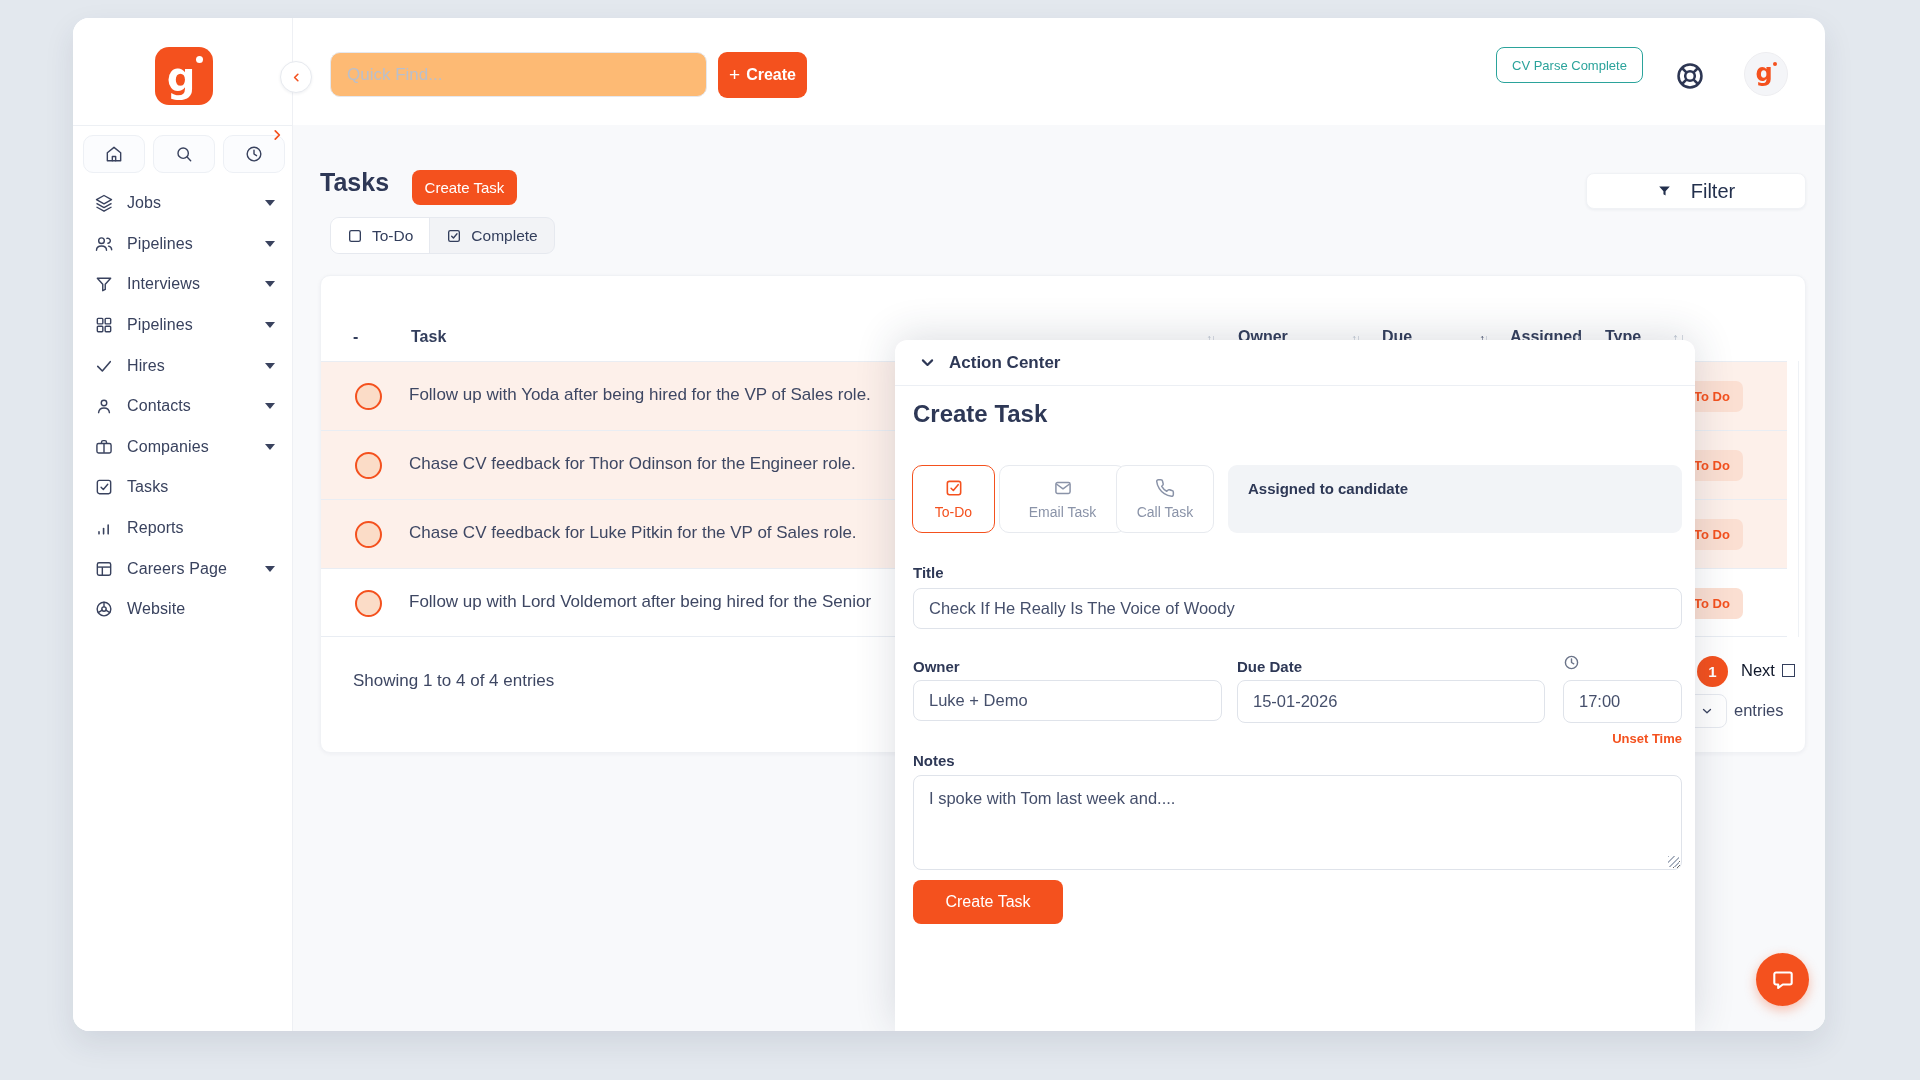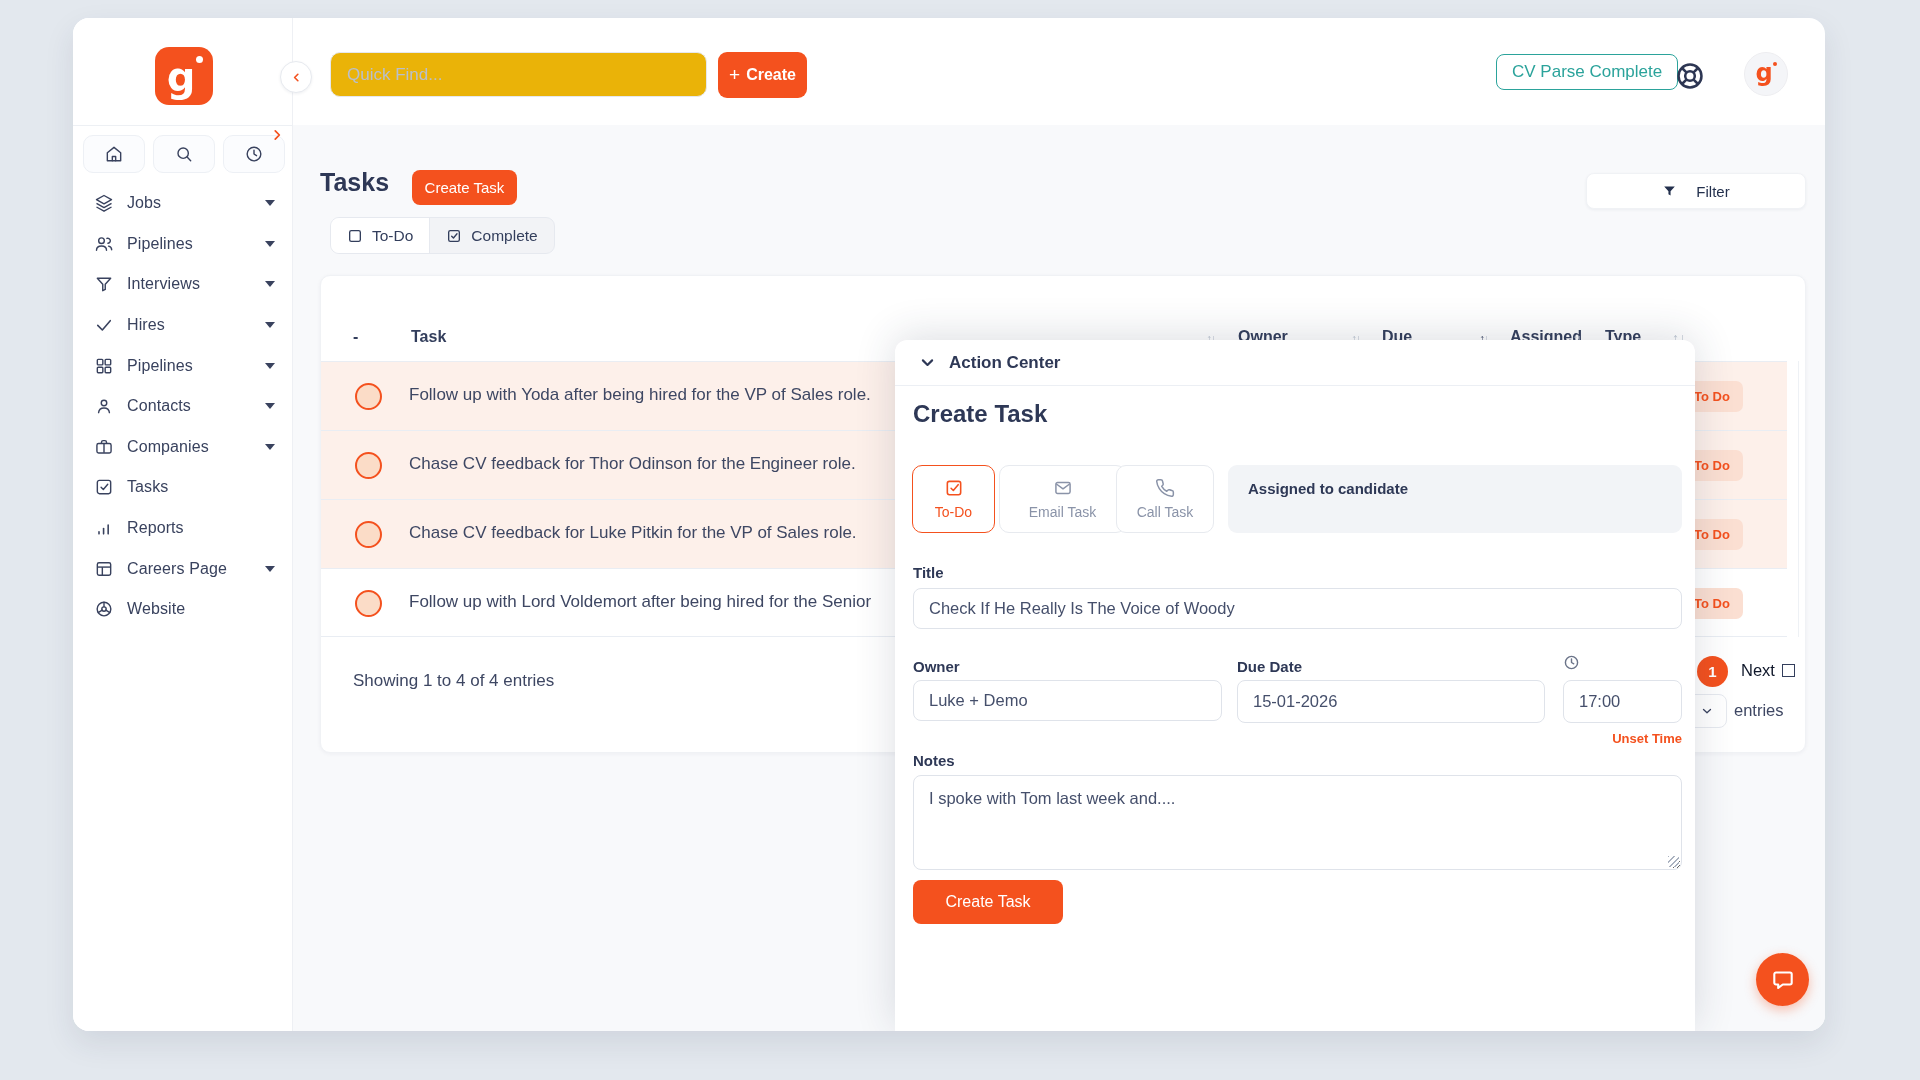--- a/index.html
+++ b/index.html
@@ -24,45 +24,45 @@
                   display:flex; align-items:center; justify-content:center; color:#39425e; cursor:pointer; }
   #expand-chevron { left:197px; top:110px; color:#F4511E; }
   #nav { left:0; top:165px; width:220px; }
   .nav-item { height:40.6px; display:flex; align-items:center; gap:13px; padding:0 18px 0 21px; color:#39425e; font-size:16px; cursor:pointer; }
   .nav-item .lbl { letter-spacing:.1px; }
   .nav-item .icon { width:20px; height:20px; color:#39425e; flex:0 0 auto; }
   .caret { margin-left:auto; width:0; height:0; border-left:5px solid transparent; border-right:5px solid transparent; border-top:6px solid #39425e; }
 
   
   #quick-find { left:257px; top:34px; width:377px; height:45px; border:1px solid #e5e8ee; border-radius:10px; padding:0 16px;
-                font-size:17px; color:#39425e; background:#eab308; outline:none; font-family:inherit; }
+                font-size:17px; color:#39425e; background:#fdba74; outline:none; font-family:inherit; }
   #quick-find::placeholder { color:#b9bfcc; }
   #create-btn { left:645px; top:34px; width:89px; height:46px; background:#F4511E; color:#fff; border:none; border-radius:9px;
                 font-size:16px; font-weight:700; display:flex; align-items:center; justify-content:center; gap:6px; cursor:pointer; font-family:inherit; }
   #create-btn .plus { font-size:19px; font-weight:400; }
-  #cv-badge { left:1423px; top:36px; height:36px; padding:0 15px; border:1.5px solid #2BA39B; border-radius:8px; color:#2BA39B;
-              font-size:17px; display:flex; align-items:center; background:#fff; }
+  #cv-badge { left:1423px; top:29px; height:36px; padding:0 15px; border:1.5px solid #2BA39B; border-radius:8px; color:#2BA39B;
+              font-size:13px; display:flex; align-items:center; background:#fff; }
   #help-btn { left:1601px; top:41px; width:34px; height:34px; color:#2d3653; cursor:pointer; background:none; border:none; }
   #avatar { left:1671px; top:34px; width:44px; height:44px; border-radius:50%; background:#f4f5f8; border:1px solid #ededf0; cursor:pointer; }
   #avatar .g { position:absolute; left:0; right:4px; top:0; bottom:2px; display:flex; align-items:center; justify-content:center;
                color:#F4511E; font-size:24px; font-weight:700; font-family:"DejaVu Sans",sans-serif; }
   #avatar .dot { position:absolute; right:10px; top:9px; width:4px; height:4px; border-radius:50%; background:#F4511E; }
 
   
   #content { left:220px; top:107px; width:1532px; height:906px; background:#f8f9fb; }
   #page-title { left:247px; top:150px; font-size:25px; font-weight:700; color:#2e3856; }
   #create-task-top { left:339px; top:152px; width:105px; height:35px; background:#F4511E; border:none; border-radius:8px; color:#fff;
                      font-size:15px; font-weight:400; cursor:pointer; font-family:inherit; }
   #tabs { left:257px; top:199px; height:37px; display:flex; border:1px solid #e6e9ef; border-radius:9px; overflow:hidden; background:#f2f3f6; }
   .tab { display:flex; align-items:center; gap:9px; padding:0 16px; font-size:15.5px; color:#333e5c; cursor:pointer; }
   .tab.active { background:#fff; }
   .tab + .tab { border-left:1px solid #e6e9ef; }
   #filter-btn { left:1513px; top:155px; width:220px; height:36px; background:#fff; border:1px solid #f0f2f5; border-radius:8px;
                 box-shadow:0 1px 3px rgba(35,48,77,.06); display:flex; align-items:center; justify-content:center; gap:19px;
-                font-size:15px; color:#23304d; cursor:pointer; font-family:inherit; }
+                font-size:20px; color:#23304d; cursor:pointer; font-family:inherit; }
 
   
   #table-card { left:247px; top:257px; width:1486px; height:478px; background:#fff; border-radius:10px; border:1px solid #f0f2f5;
                 box-shadow:0 1px 4px rgba(35,48,77,.05); }
   #thead { left:0; top:0; width:100%; height:85px; font-weight:700; color:#333e5c; font-size:16px; }
   #thead span { position:absolute; bottom:15px; }
   .th-dash { left:32px; } .th-task { left:90px; } .th-owner { left:917px; } .th-due { left:1061px; }
   .th-assigned { left:1189px; } .th-type { left:1284px; }
   .sort { position:absolute; bottom:16px; font-size:12.5px; color:#bfc6d2; letter-spacing:-2px; font-weight:400; }
   .sort b { color:#4a5470; font-weight:400; }
@@ -194,37 +194,37 @@
         <span class="icon">
             <svg width="20" height="20" viewBox="0 0 24 24" fill="none" stroke="currentColor" stroke-width="1.7" stroke-linejoin="round">
               <path d="M4 5h16l-6.5 7.3v6.2l-3 1.5v-7.7L4 5z"></path>
             </svg>
           </span>
         <span class="lbl">Interviews</span>
         <span class="caret"></span>
       </div>
       <div class="nav-item">
         <span class="icon">
-            <svg width="20" height="20" viewBox="0 0 24 24" fill="none" stroke="currentColor" stroke-width="1.9" stroke-linecap="round" stroke-linejoin="round">
-              <polyline points="4.5 12.5 10 18 19.5 6.8"></polyline>
-            </svg>
-          </span>
-        <span class="lbl">Hires</span>
-        <span class="caret"></span>
-      </div>
-      <div class="nav-item">
-        <span class="icon">
             <svg width="20" height="20" viewBox="0 0 24 24" fill="none" stroke="currentColor" stroke-width="1.7">
               <rect x="4" y="4" width="6.6" height="6.6" rx="1"></rect>
               <rect x="13.4" y="4" width="6.6" height="6.6" rx="1"></rect>
               <rect x="4" y="13.4" width="6.6" height="6.6" rx="1"></rect>
               <rect x="13.4" y="13.4" width="6.6" height="6.6" rx="1"></rect>
             </svg>
           </span>
         <span class="lbl">Pipelines</span>
+        <span class="caret"></span>
+      </div>
+      <div class="nav-item">
+        <span class="icon">
+            <svg width="20" height="20" viewBox="0 0 24 24" fill="none" stroke="currentColor" stroke-width="1.9" stroke-linecap="round" stroke-linejoin="round">
+              <polyline points="4.5 12.5 10 18 19.5 6.8"></polyline>
+            </svg>
+          </span>
+        <span class="lbl">Hires</span>
         <span class="caret"></span>
       </div>
       <div class="nav-item">
         <span class="icon">
             <svg width="20" height="20" viewBox="0 0 24 24" fill="none" stroke="currentColor" stroke-width="1.7" stroke-linecap="round" stroke-linejoin="round">
               <circle cx="12" cy="8.3" r="3.3"></circle>
               <path d="M5.5 20c.4-3.5 3-5.6 6.5-5.6s6.1 2.1 6.5 5.6"></path>
             </svg>
           </span>
         <span class="lbl">Contacts</span>

